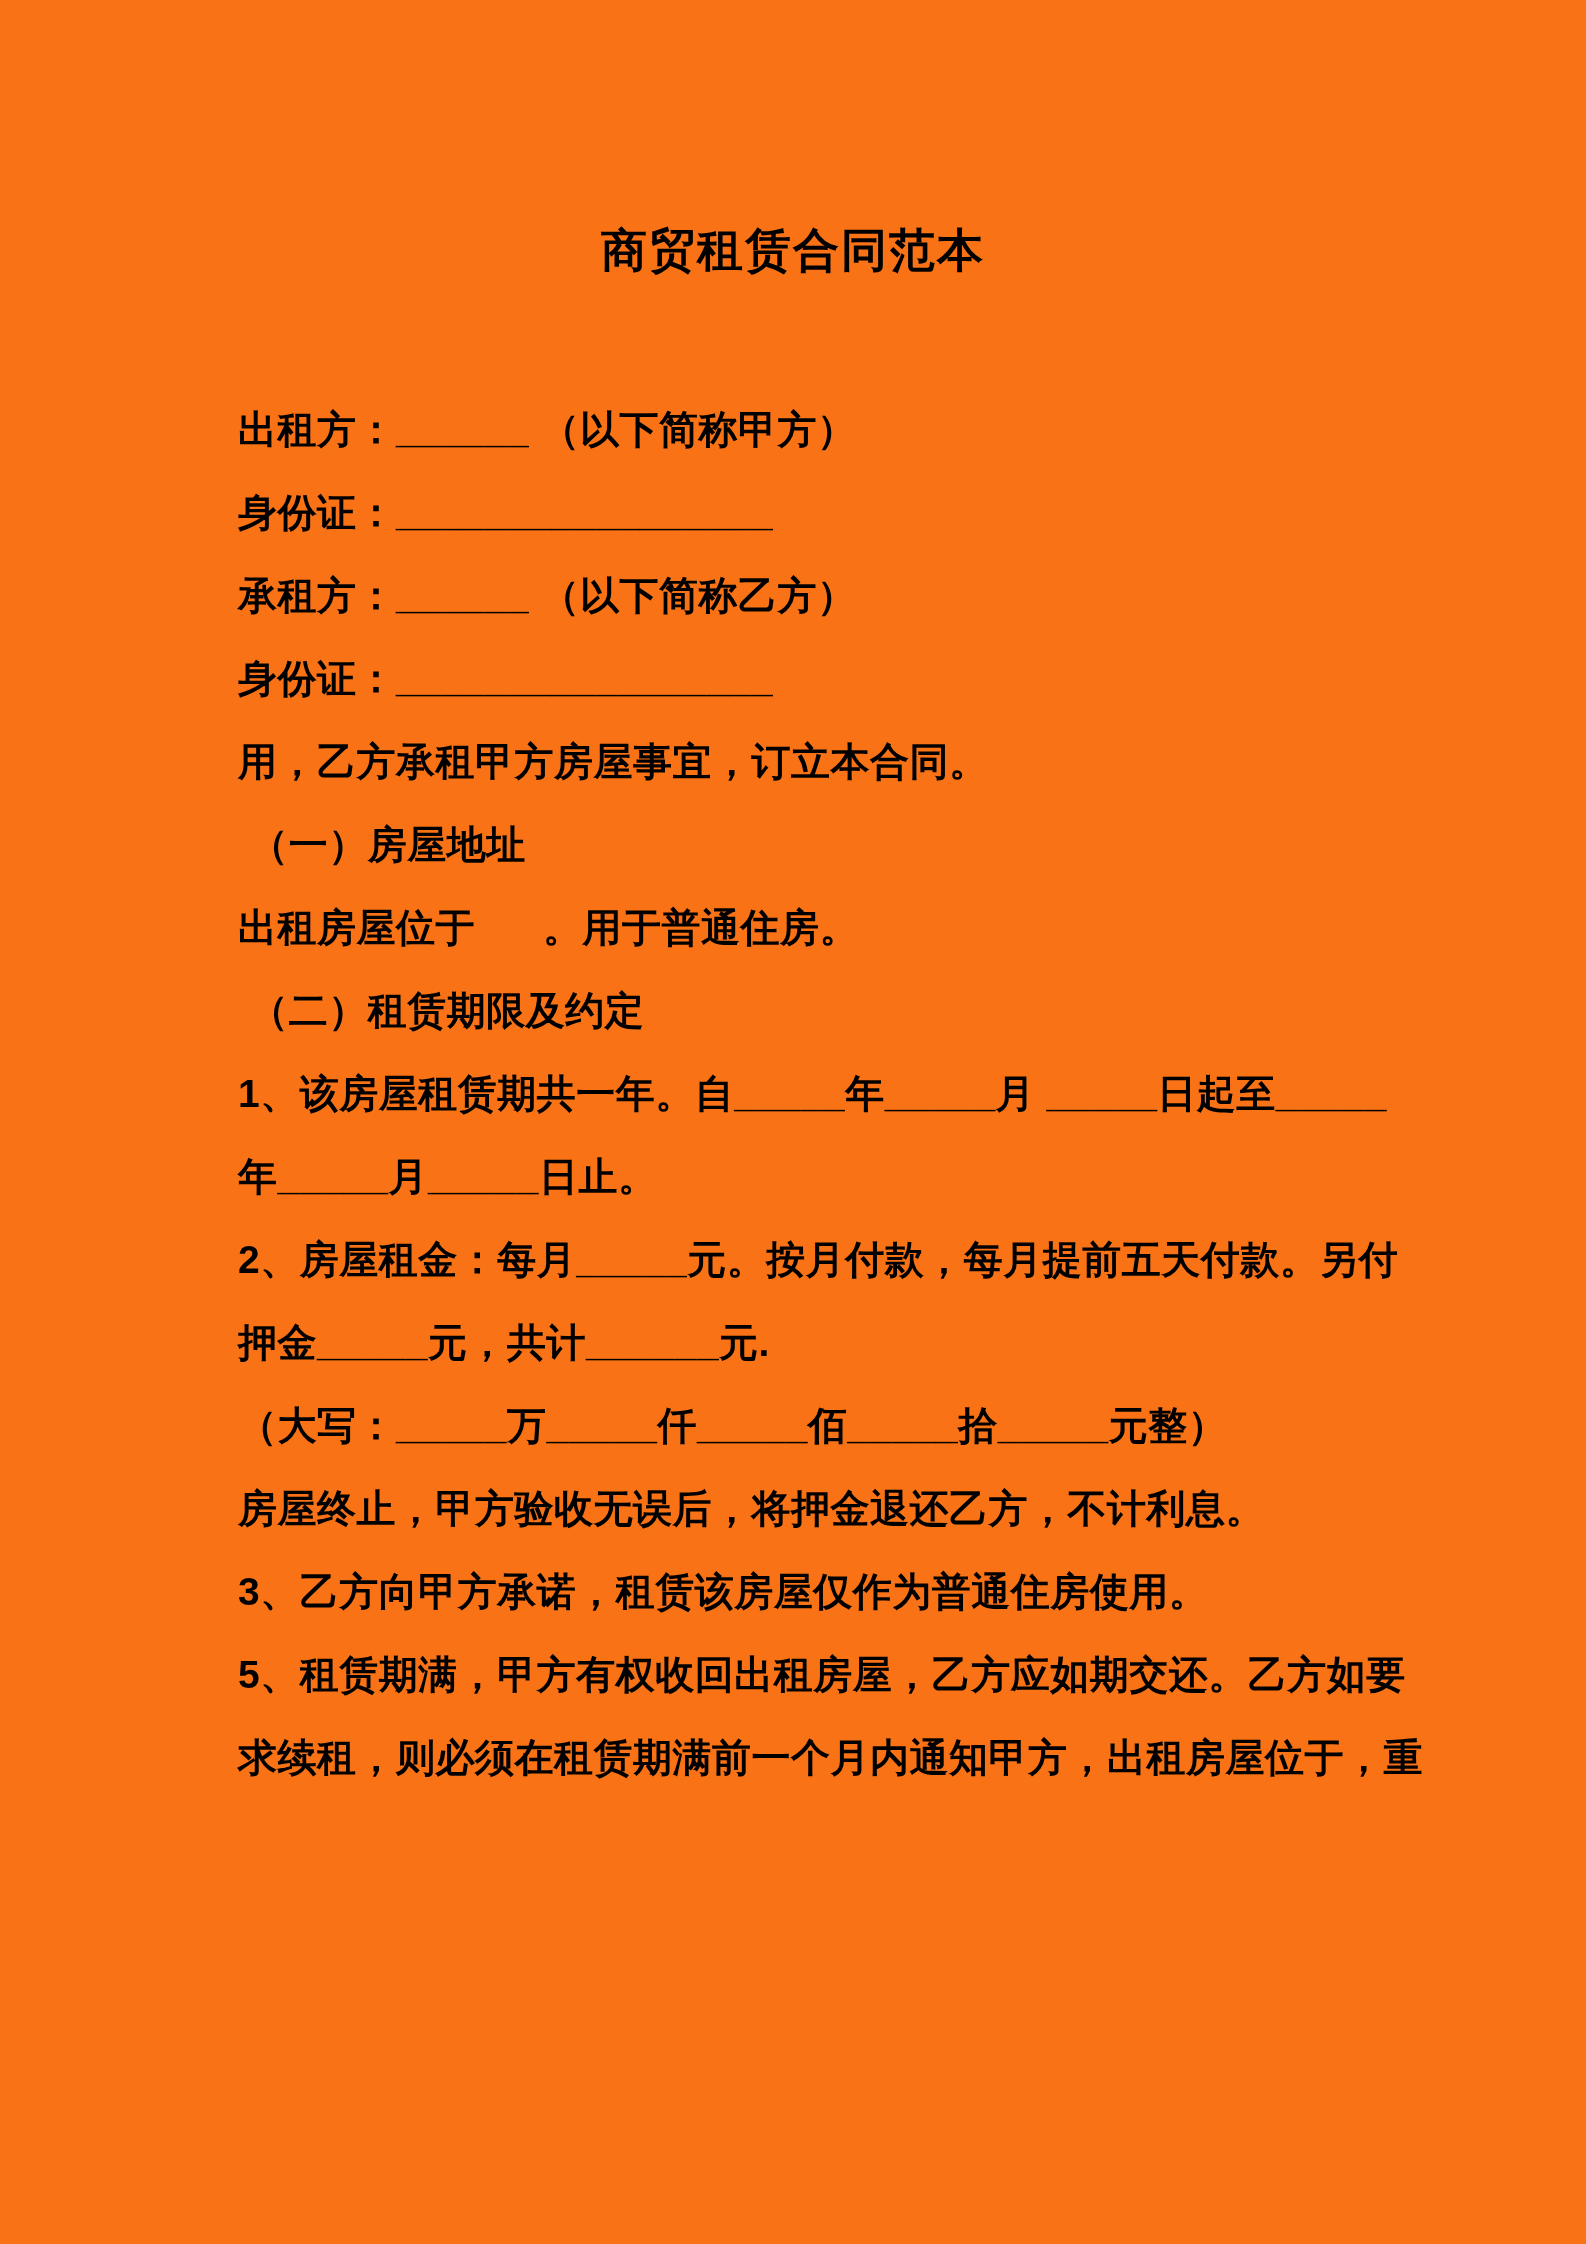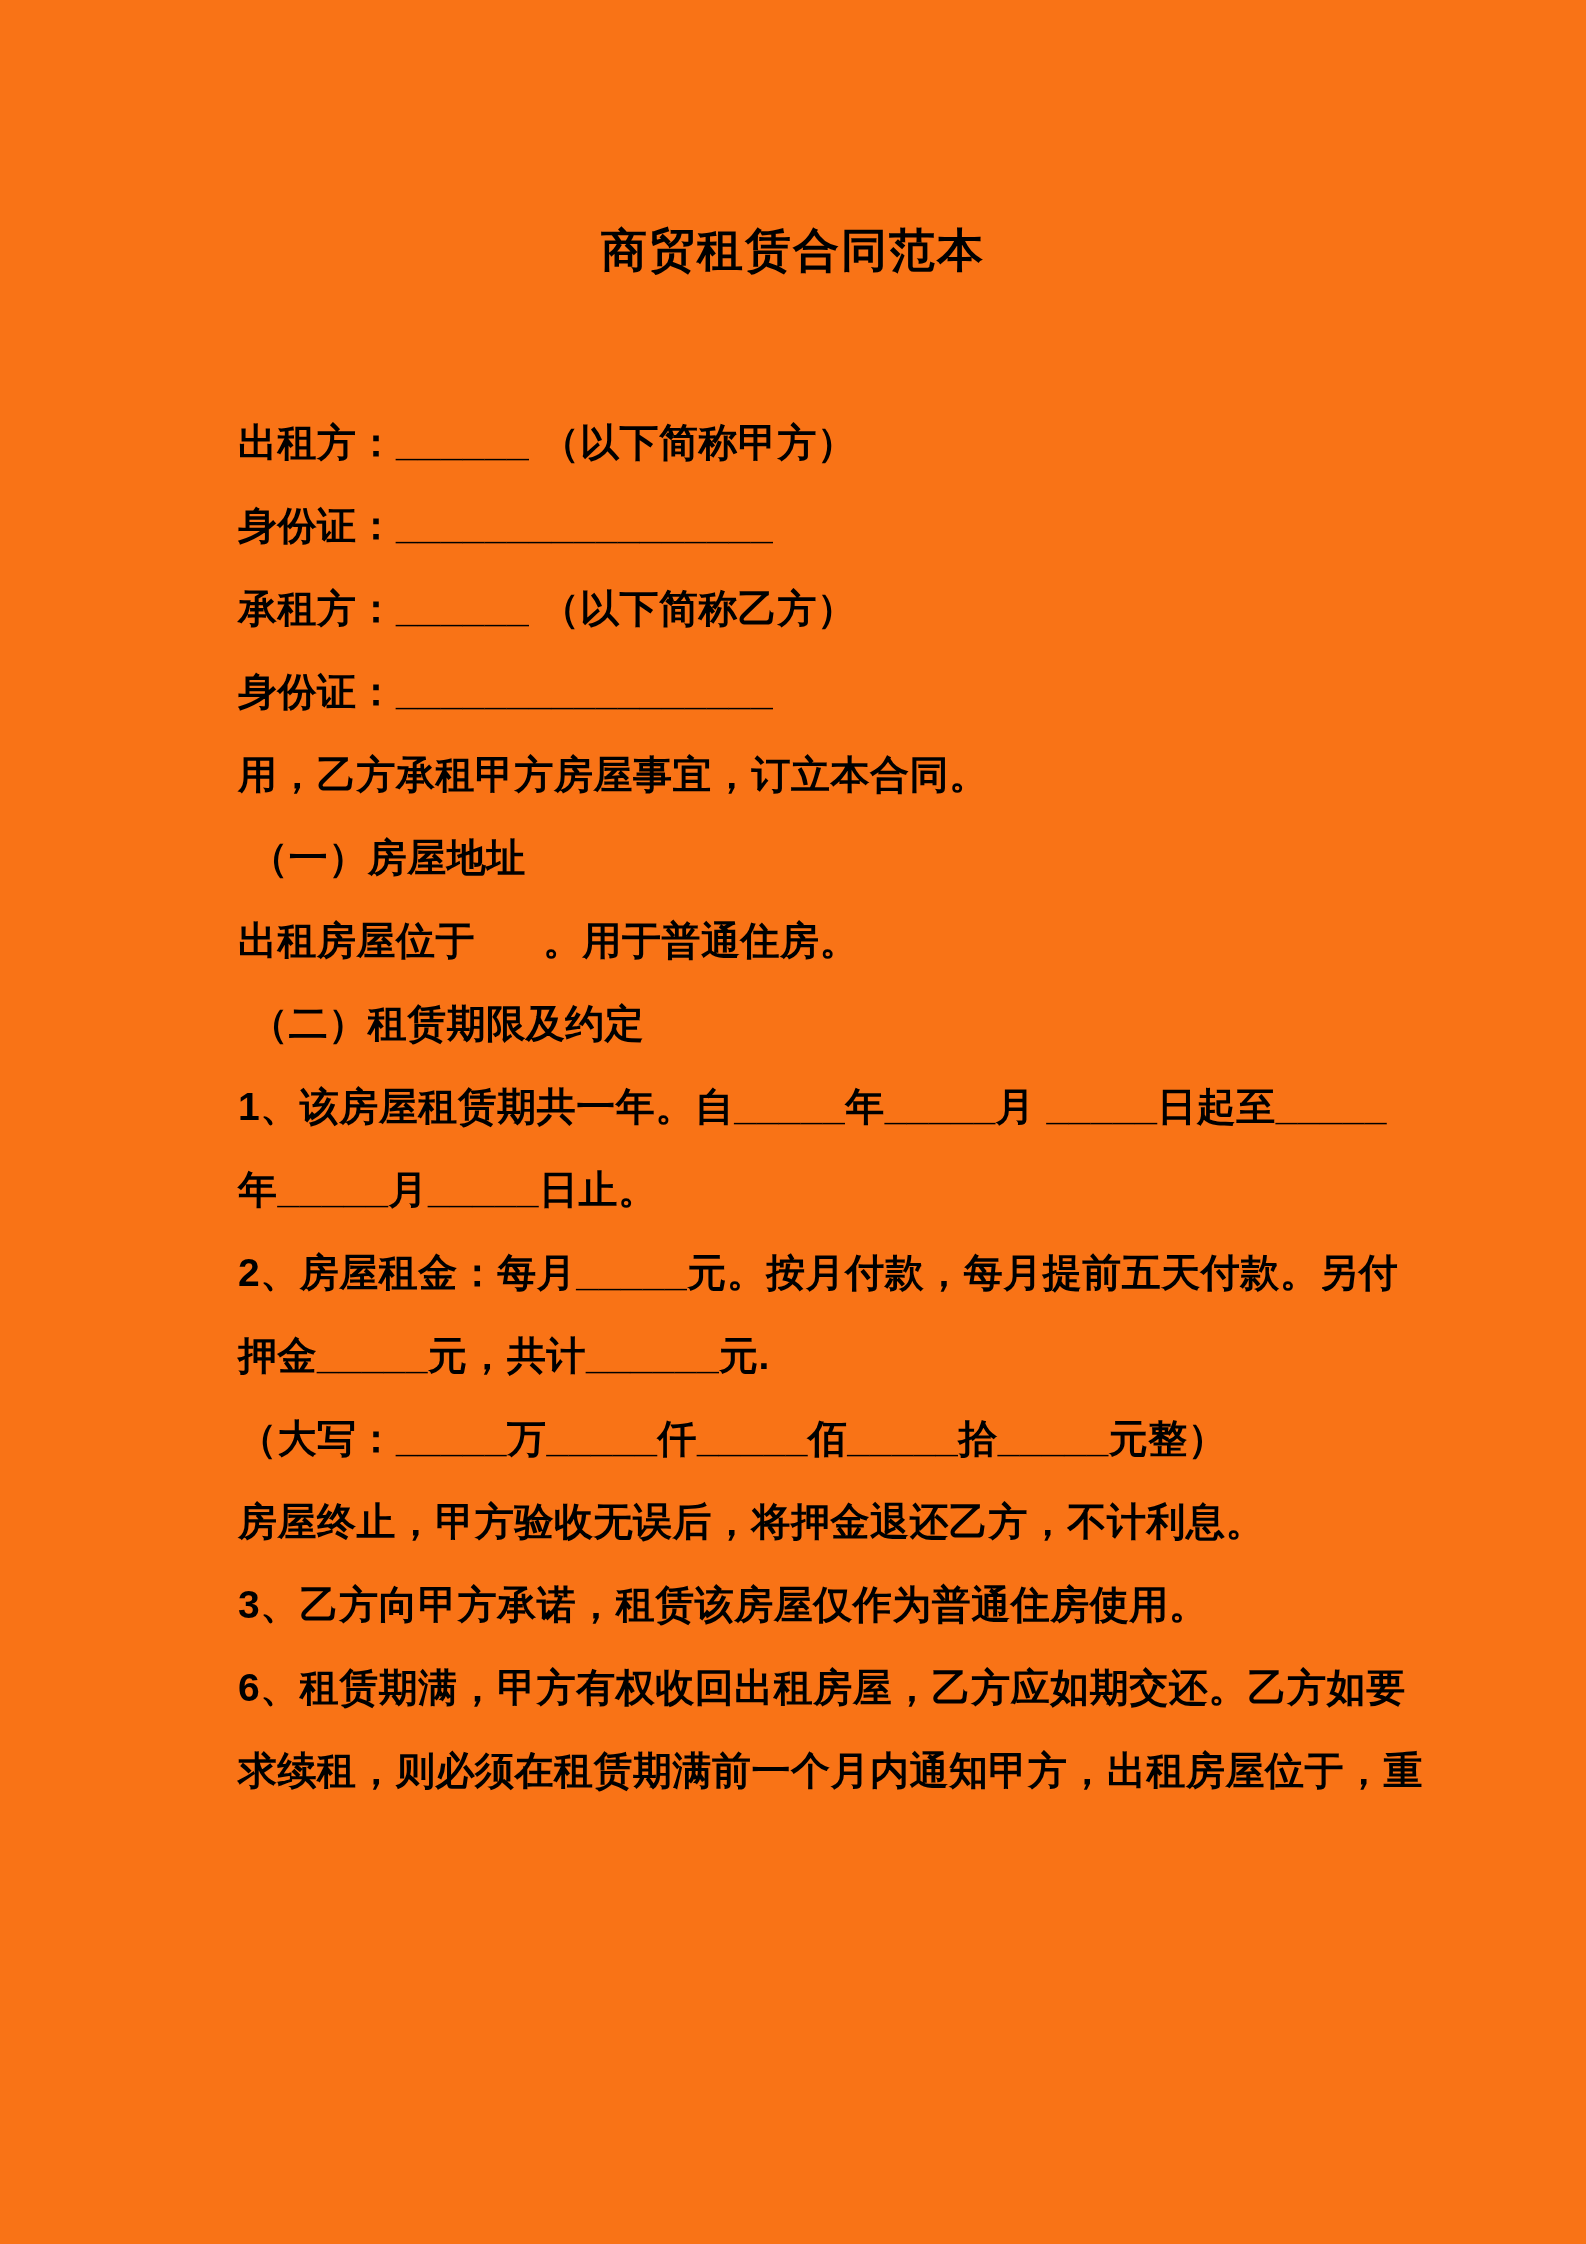--- a/index.html
+++ b/index.html
@@ -22,21 +22,21 @@
     left: 0;
     width: 100%;
     text-align: center;
     font-size: 46px;
     font-weight: 700;
     letter-spacing: 2px;
     white-space: pre;
   }
   .doc-body {
     position: absolute;
-    top: 401px;
+    top: 388px;
     left: 238px;
     width: 1160px;
   }
   .line {
     font-size: 39px;
     line-height: 83px;
     height: 83px;
     font-weight: 600;
     white-space: pre;
     letter-spacing: 0.5px;
@@ -58,17 +58,17 @@
     <div class="line"> （一）房屋地址</div>
     <div class="line">出租房屋位于      。用于普通住房。</div>
     <div class="line"> （二）租赁期限及约定</div>
     <div class="line">1、该房屋租赁期共一年。自_____年_____月 _____日起至_____</div>
     <div class="line">年_____月_____日止。</div>
     <div class="line">2、房屋租金：每月_____元。按月付款，每月提前五天付款。另付</div>
     <div class="line">押金_____元，共计______元.</div>
     <div class="line">（大写：_____万_____仟_____佰_____拾_____元整）</div>
     <div class="line">房屋终止，甲方验收无误后，将押金退还乙方，不计利息。</div>
     <div class="line">3、乙方向甲方承诺，租赁该房屋仅作为普通住房使用。</div>
-    <div class="line">6、租赁期满，甲方有权收回出租房屋，乙方应如期交还。乙方如要</div>
+    <div class="line">5、租赁期满，甲方有权收回出租房屋，乙方应如期交还。乙方如要</div>
     <div class="line">求续租，则必须在租赁期满前一个月内通知甲方，出租房屋位于，重</div>
   </div>
 
 </div>
 
 </body></html>

